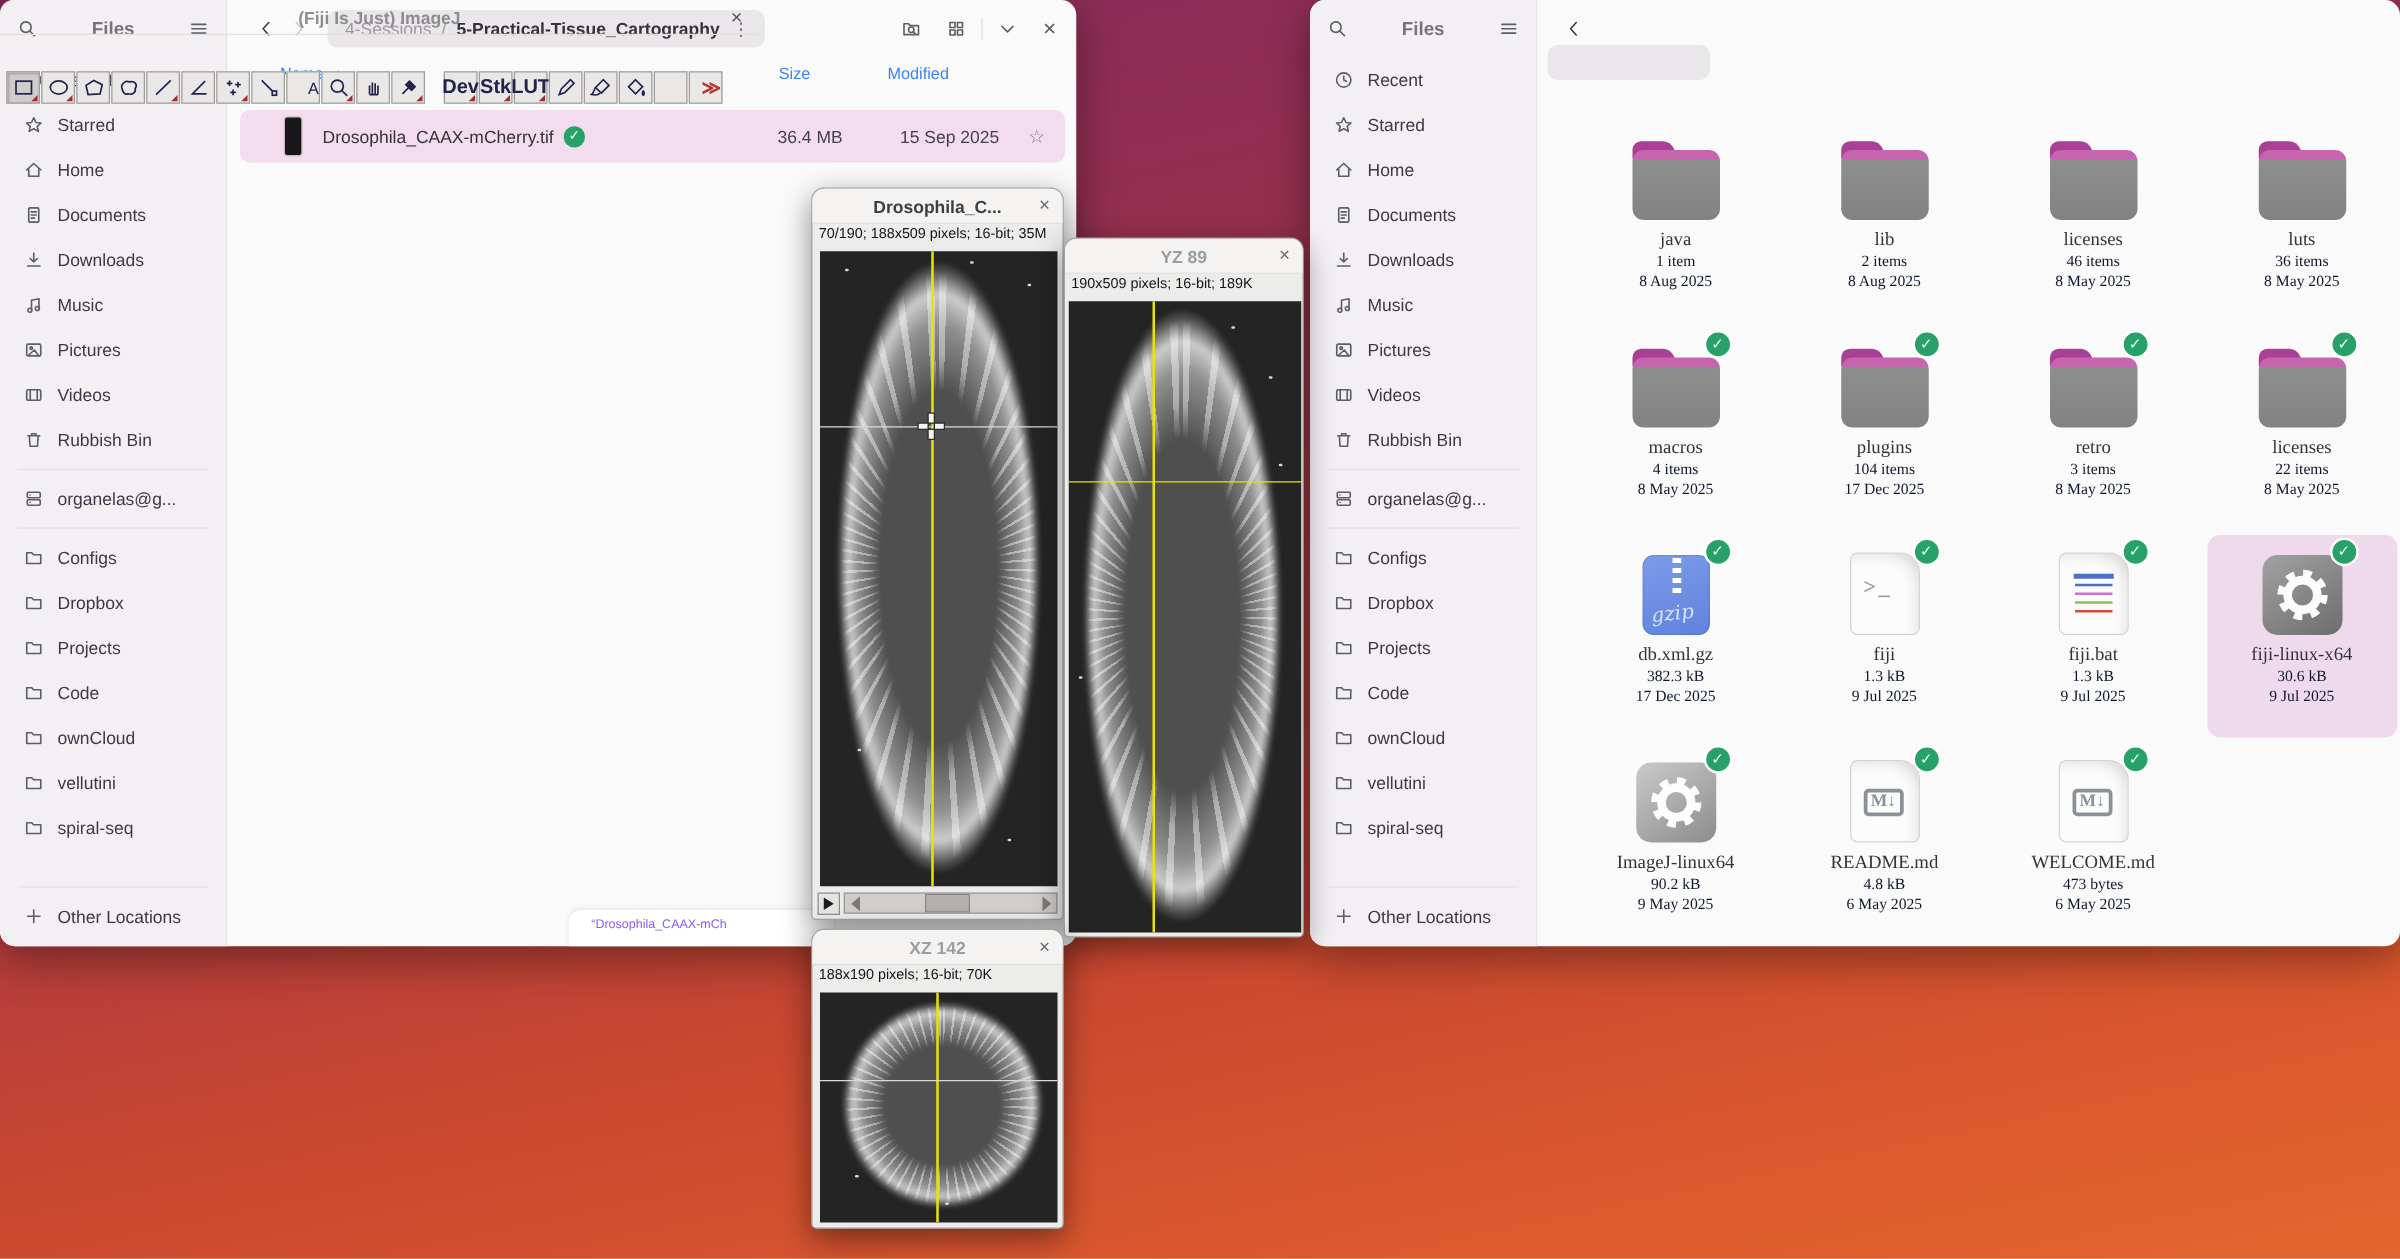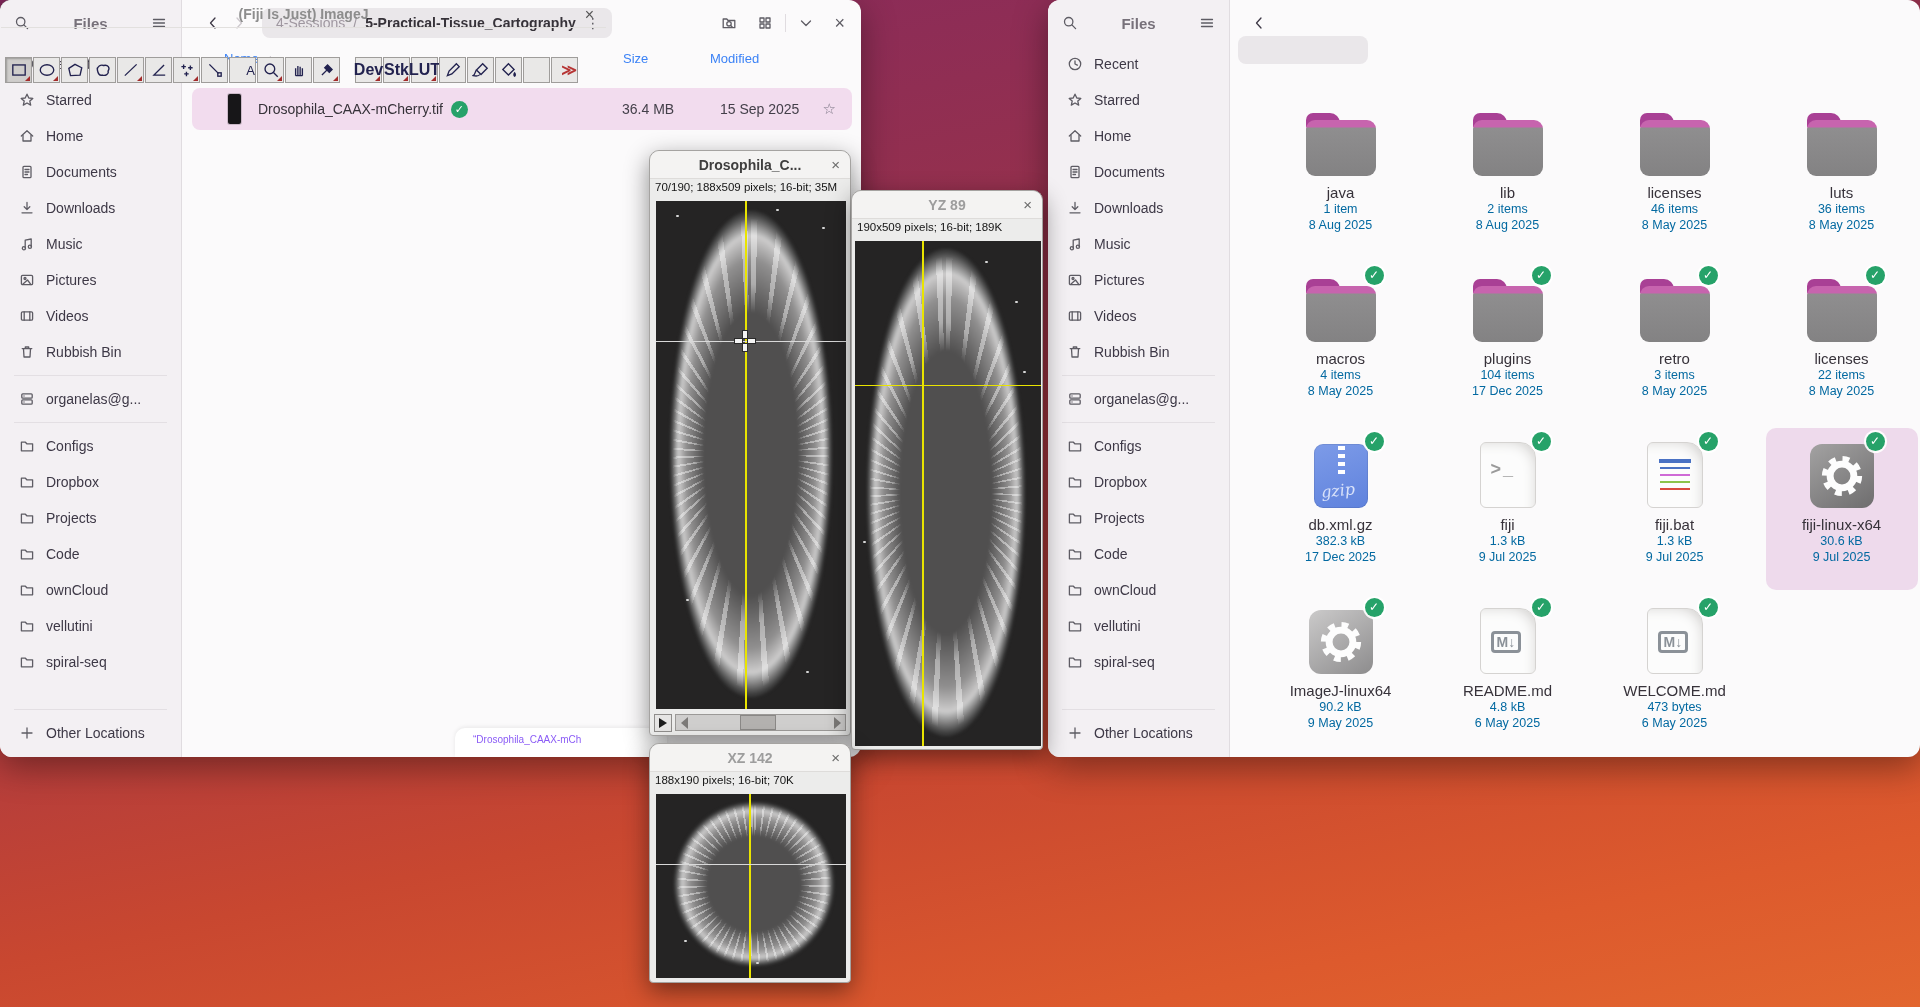--- a/index.html
+++ b/index.html
@@ -58,37 +58,37 @@
 
   .toast { position:absolute; background:#ffffff; font-size:10px; color:#8b5cf6; z-index:3;
            box-shadow:0 -1px 4px rgba(0,0,0,.08); }
   #toast-left { left:455px; bottom:0; width:212px; height:29px; border-radius:10px 10px 0 0;
                 padding:6px 0 0 18px; white-space:nowrap; overflow:hidden; }
   #toast-right { left:587px; right:6px; bottom:0; height:29px; border-radius:10px 0 10px 0;
                  padding:6px 0 0 20px; white-space:nowrap; }
 
   
   #win-right { left:1048px; top:0; width:872px; height:757px; }
-  .content-r { position:absolute; left:182px; top:0; right:0; bottom:0; }
+  .content-r { position:absolute; left:182px; top:0; right:0; bottom:0;font-family:Liberation Serif, serif; }
   .r-back { position:absolute; left:16px; top:10px; }
   .r-pill { position:absolute; left:8px; top:36px; width:130px; height:28px; background:#eae7ea; border-radius:8px; }
 
   .grid { position:absolute; left:27px; top:96px; width:668px; height:664px;
           display:grid; grid-template-columns:repeat(4,167px); grid-template-rows:repeat(4,166px);
           justify-items:center; }
   .cell { width:152px; height:162px; display:flex; flex-direction:column; align-items:center;
           padding-top:6px; border-radius:10px; text-align:center; }
   .cell.selected { background:#eedaec; }
   .icw { position:relative; height:74px; width:100%; display:flex; align-items:flex-end; justify-content:center; }
   .badge { display:none; position:absolute; right:33px; top:-2px; width:19px; height:19px; border-radius:50%;
            background:#26a269; color:#fff; font-size:12px; line-height:19px; text-align:center;
            box-shadow:0 0 0 2px rgba(255,255,255,.9); }
   .cell.badged .badge { display:block; }
   .fname { margin-top:8px; font-size:15px; color:#37323a; }
-  .fmeta { font-size:12.5px; color:#0369a1; line-height:1.3; }
+  .fmeta { font-size:12.5px; color:#0f172a; line-height:1.3; }
 
   .ficon { position:relative; }
   .ficon .gearsvg { display:none; }
   
   .ficon.folder { width:70px; height:63px; }
   .ficon.folder::before { content:""; position:absolute; left:0; top:0; width:34px; height:14px;
                           border-radius:7px 10px 0 0; background:#a94095; }
   .ficon.folder::after { content:""; position:absolute; left:0; top:7px; width:70px; height:56px; border-radius:9px;
                          background:linear-gradient(180deg,#c764ae 0,#c764ae 7px,#8f8e8f 8px,#838283 100%); }
   

